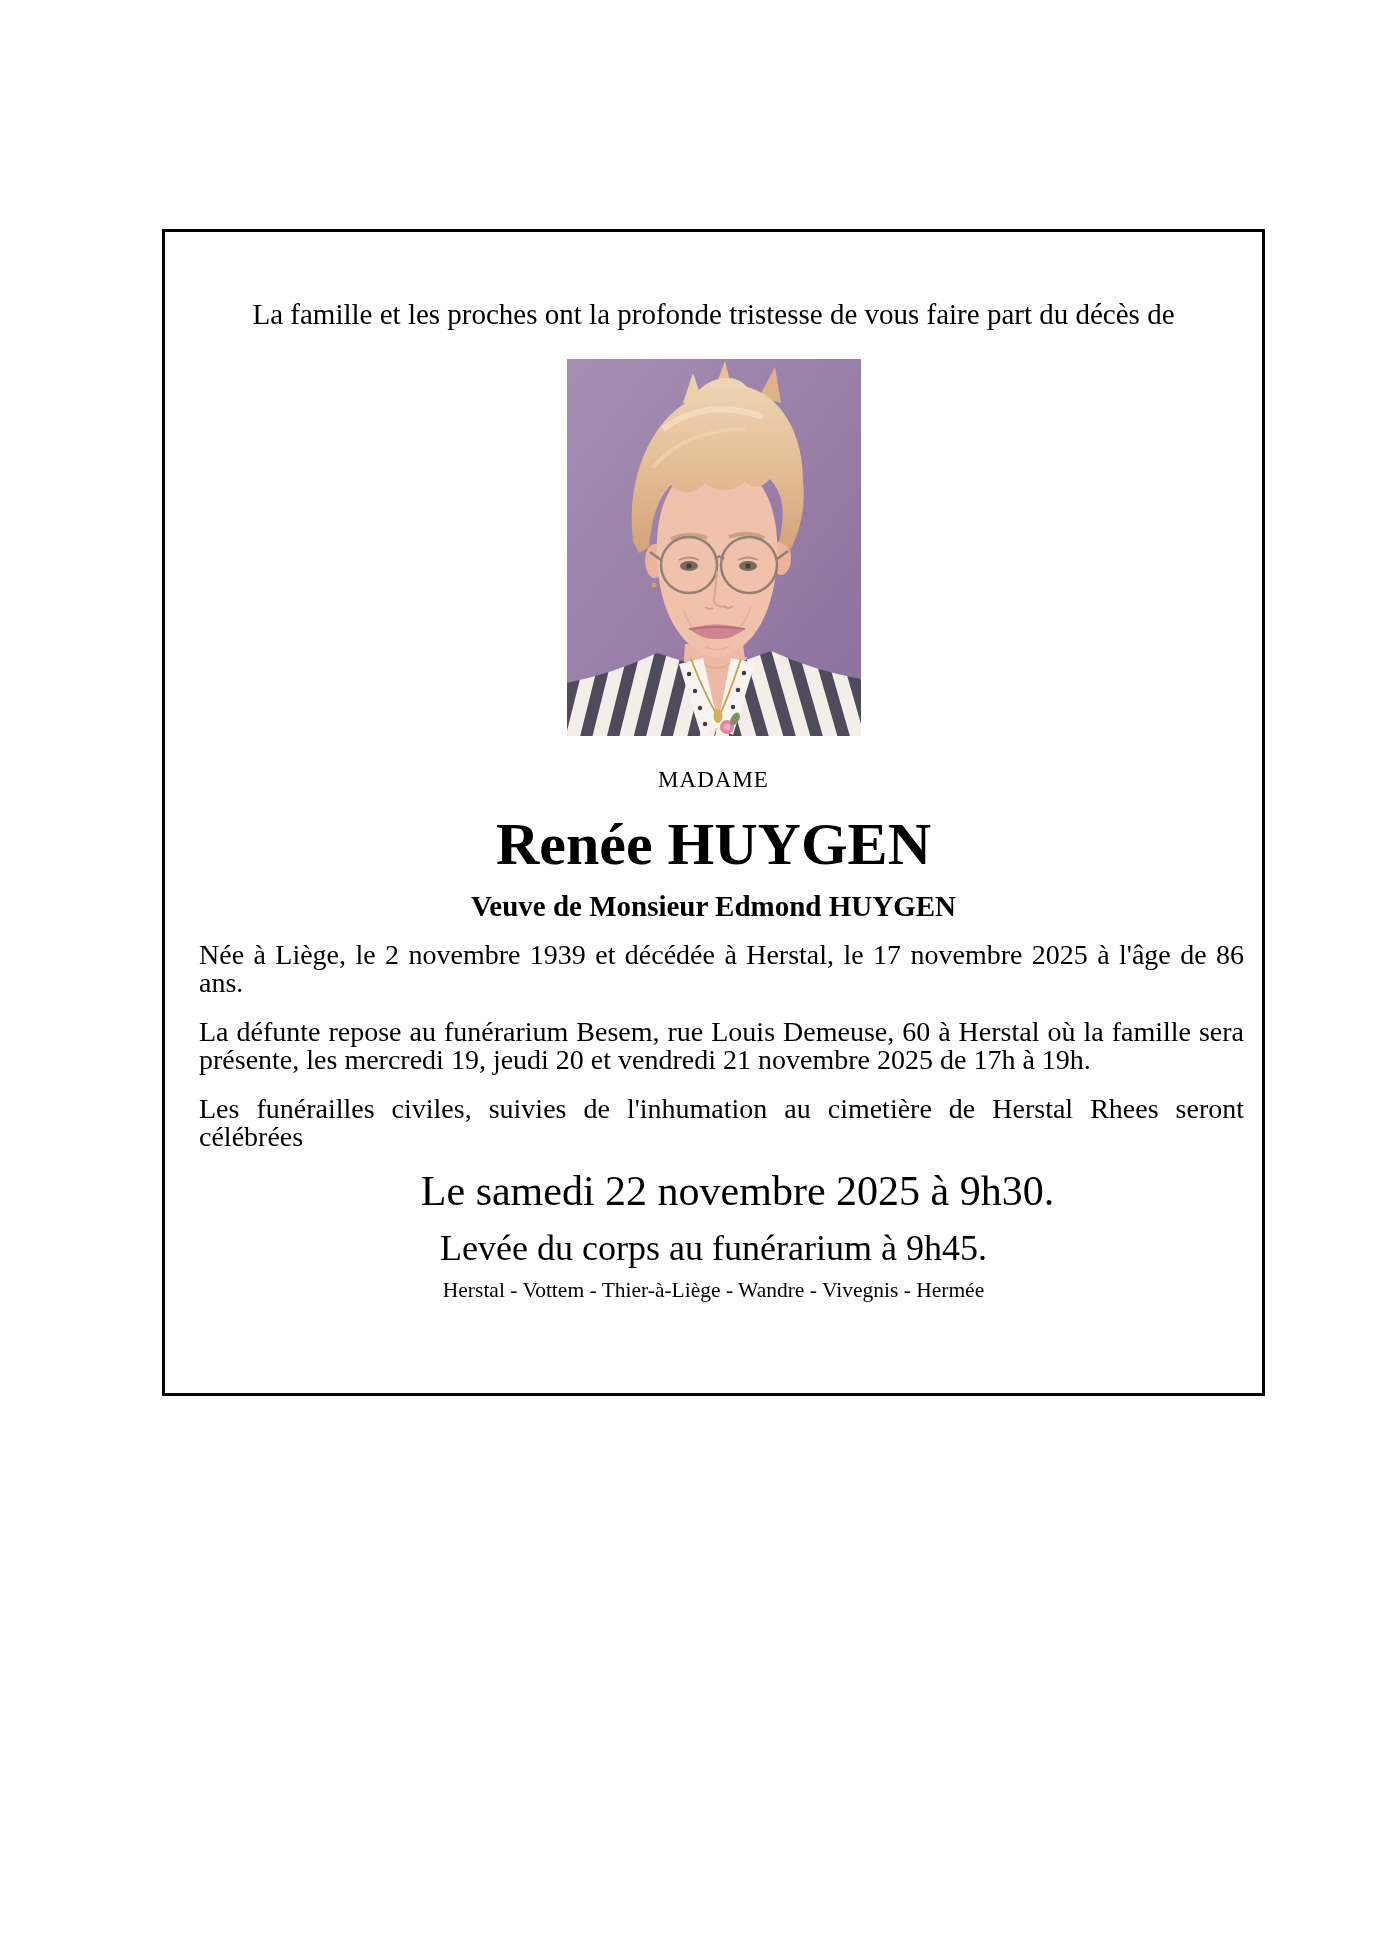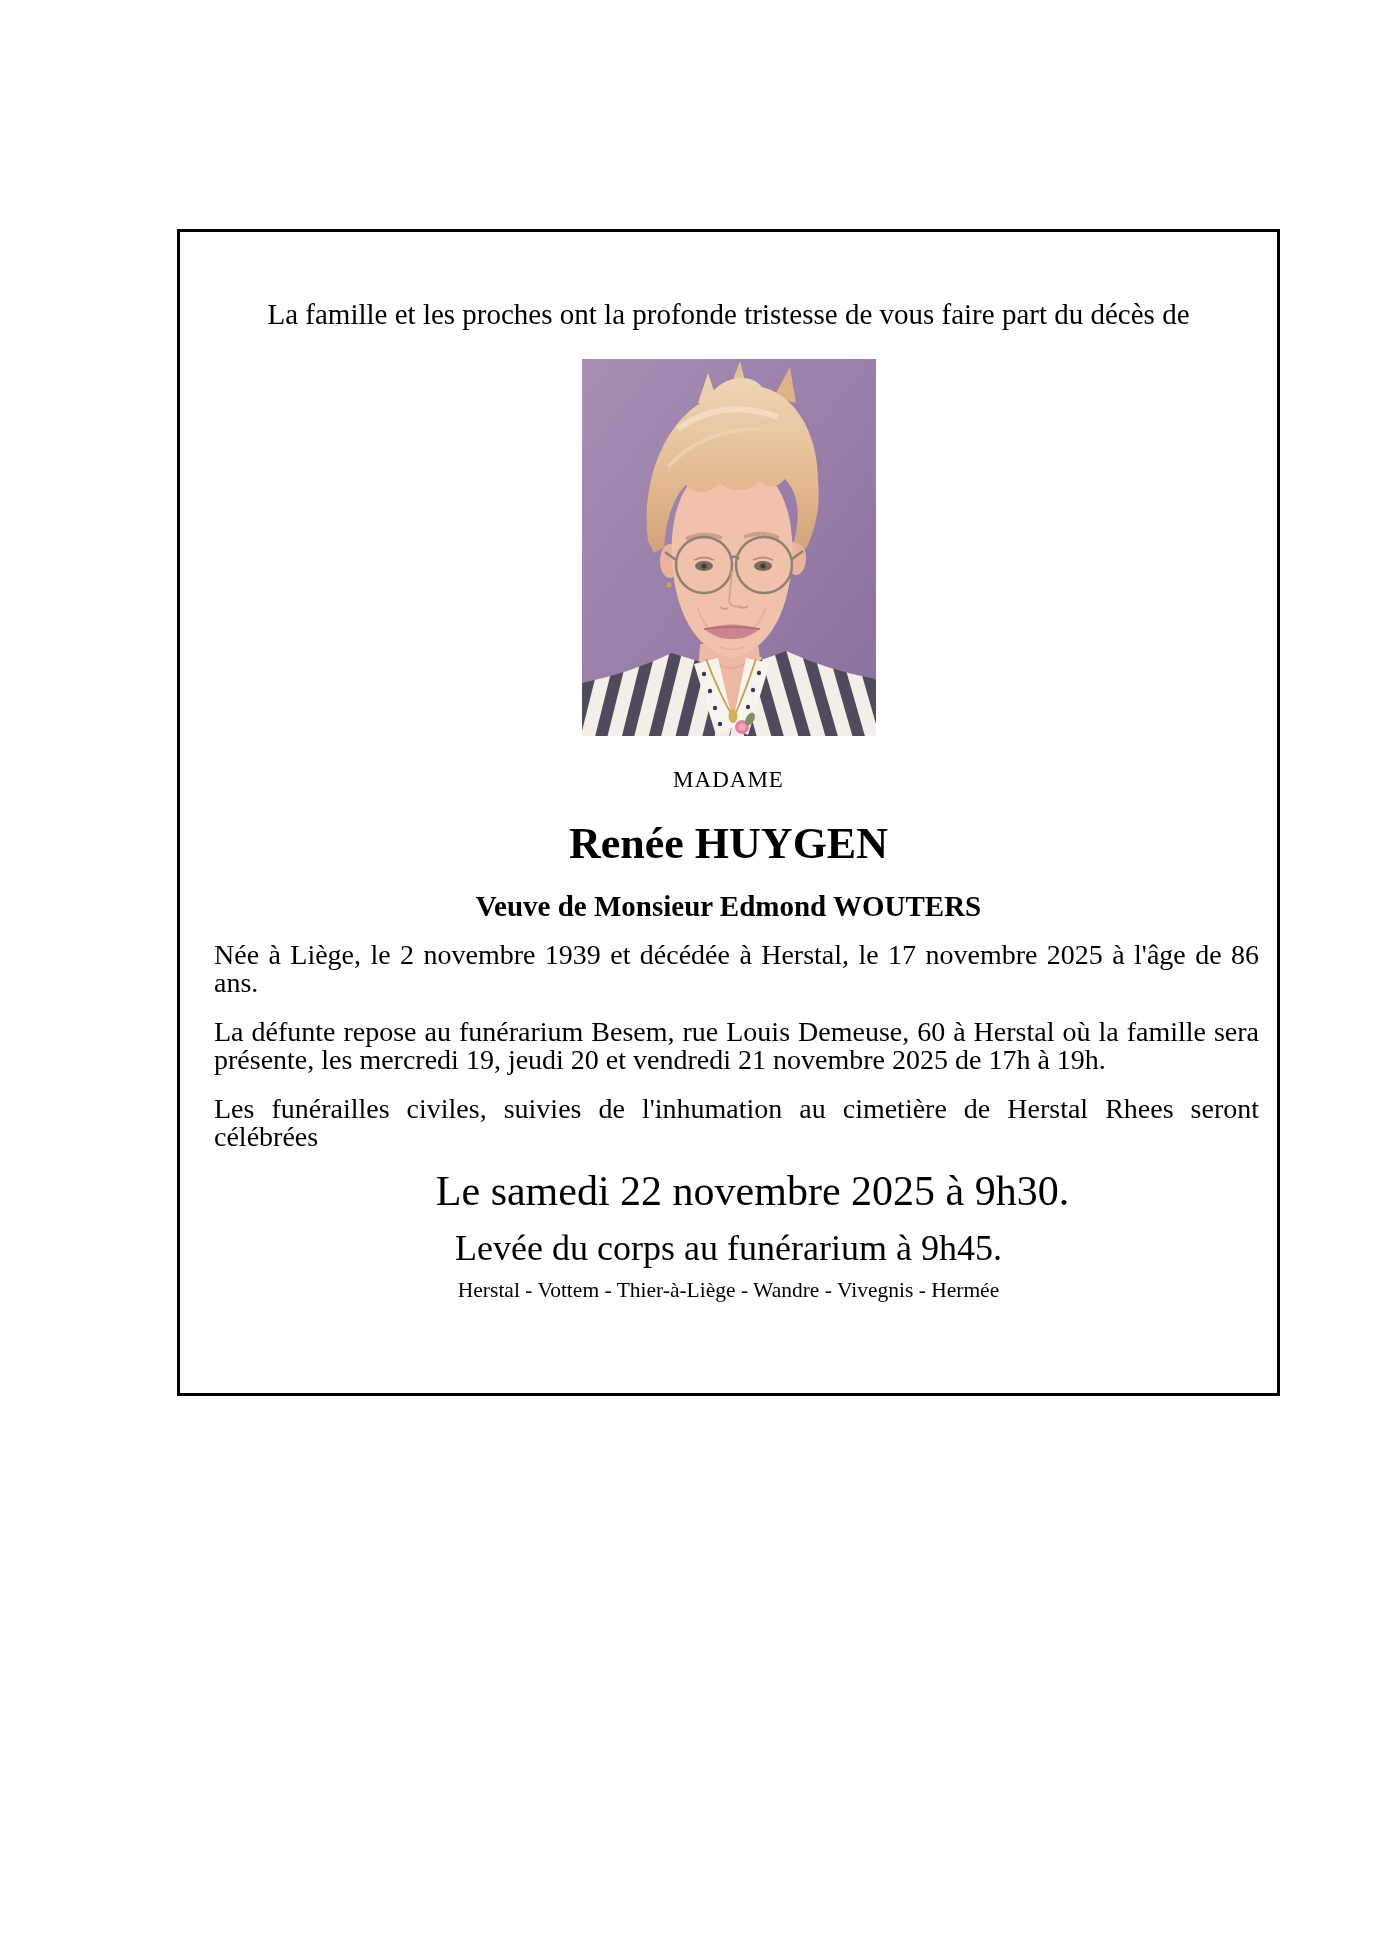--- a/index.html
+++ b/index.html
@@ -5,31 +5,31 @@
   html,body{margin:0;padding:0;background:#ffffff;}
   .page{
     position:relative;
     width:1378px;height:1949px;
     background:#ffffff;
     font-family:"Liberation Serif","DejaVu Serif",serif;
     color:#000000;
   }
   .notice-box{
     position:absolute;
-    left:177px;top:229px;
+    left:162px;top:229px;
     width:1103px;height:1167px;
     border:3px solid #000000;
     box-sizing:border-box;
     text-align:center;
   }
   .intro{font-size:29px;line-height:34px;margin:65px 0 0;}
   .photo-wrap{width:294px;height:377px;margin:28px auto 0;}
   .photo-wrap svg{display:block;}
   .madame{font-size:23px;line-height:27px;letter-spacing:1px;margin:30px 0 0;}
-  .name{font-size:44px;line-height:66px;font-weight:bold;margin:18px 0 0;}
+  .name{font-size:60px;line-height:66px;font-weight:bold;margin:18px 0 0;}
   .subtitle{font-size:29px;line-height:33px;font-weight:bold;margin:13px 0 0;}
   .paras{padding:0 18px;text-align:justify;margin-left:16px;}
   .paras p{font-size:28px;line-height:28px;margin:21px 0 0;}
   .paras p.first{margin-top:18px;}
   .date-line{font-size:42px;line-height:48px;margin:16px 0 0;padding-left:48px;}
   .levee{font-size:36px;line-height:32px;margin:17px 0 0;}
   .avis{font-size:28px;line-height:32px;margin:12px 0 0;}
   .footer1{font-size:21.5px;line-height:26px;margin:58px 0 0;}
   .footer2{font-size:21.5px;line-height:26px;margin:13px 0 0;}
 </style>
@@ -130,21 +130,21 @@
         <path d="M138,248 Q142,251 146,249" stroke="#cf9a81" stroke-width="1.8" fill="none"></path>
         <path d="M158,248 Q162,250 166,247" stroke="#cf9a81" stroke-width="1.8" fill="none"></path>
 
         <path d="M122,270 Q150,261 178,270 Q164,281 150,280 Q136,281 122,270 Z" fill="#cd8390"></path>
         <path d="M122,270 Q150,266 178,270" stroke="#b06a78" stroke-width="1.5" fill="none"></path>
       </svg>
     </div>
 
     <p class="madame">MADAME</p>
     <h1 class="name">Renée HUYGEN</h1>
-    <p class="subtitle">Veuve de Monsieur Edmond WOUTERS</p>
+    <p class="subtitle">Veuve de Monsieur Edmond HUYGEN</p>
 
     <div class="paras">
       <p class="first">Née à Liège, le 2 novembre 1939 et décédée à Herstal, le 17 novembre 2025 à l'âge de 86 ans.</p>
       <p>La défunte repose au funérarium Besem, rue Louis Demeuse, 60 à Herstal où la famille sera présente, les mercredi 19, jeudi 20 et vendredi 21 novembre 2025 de 17h à 19h.</p>
       <p>Les funérailles civiles, suivies de l'inhumation au cimetière de Herstal Rhees seront célébrées</p>
     </div>
 
     <p class="date-line">Le samedi 22 novembre 2025 à 9h30.</p>
     <p class="levee">Levée du corps au funérarium à 9h45.</p>
 

